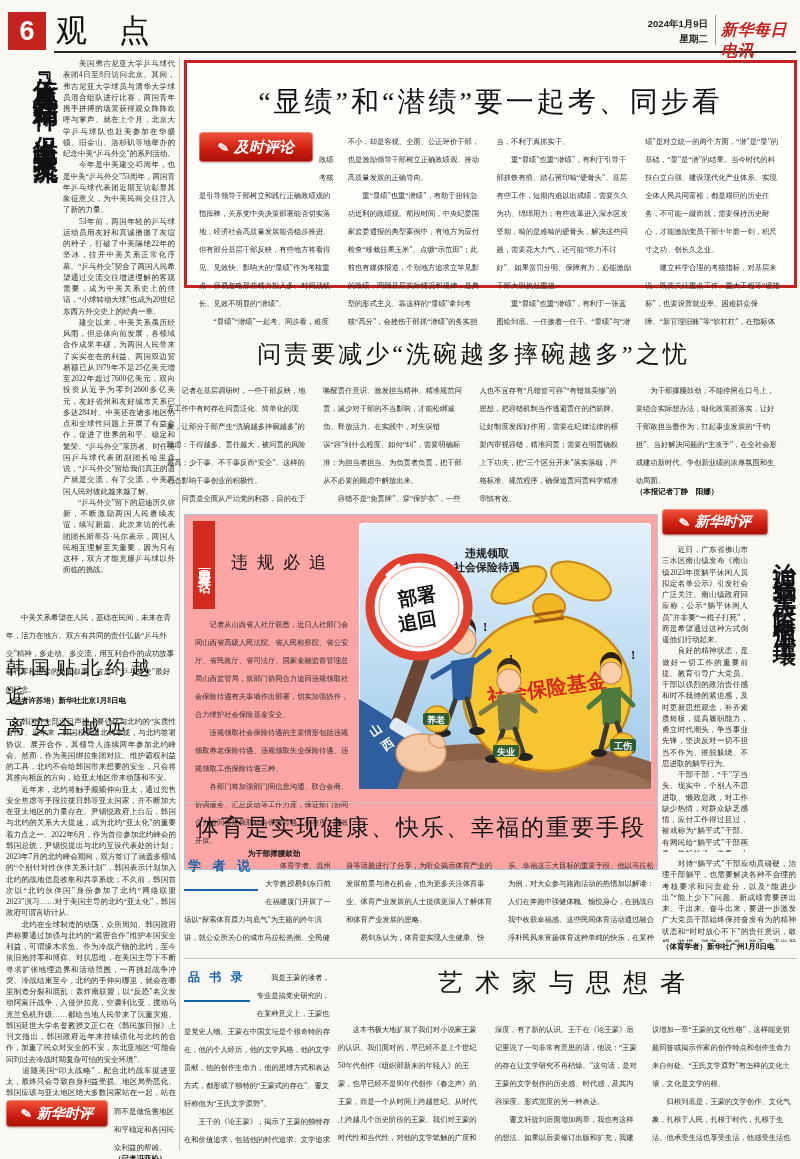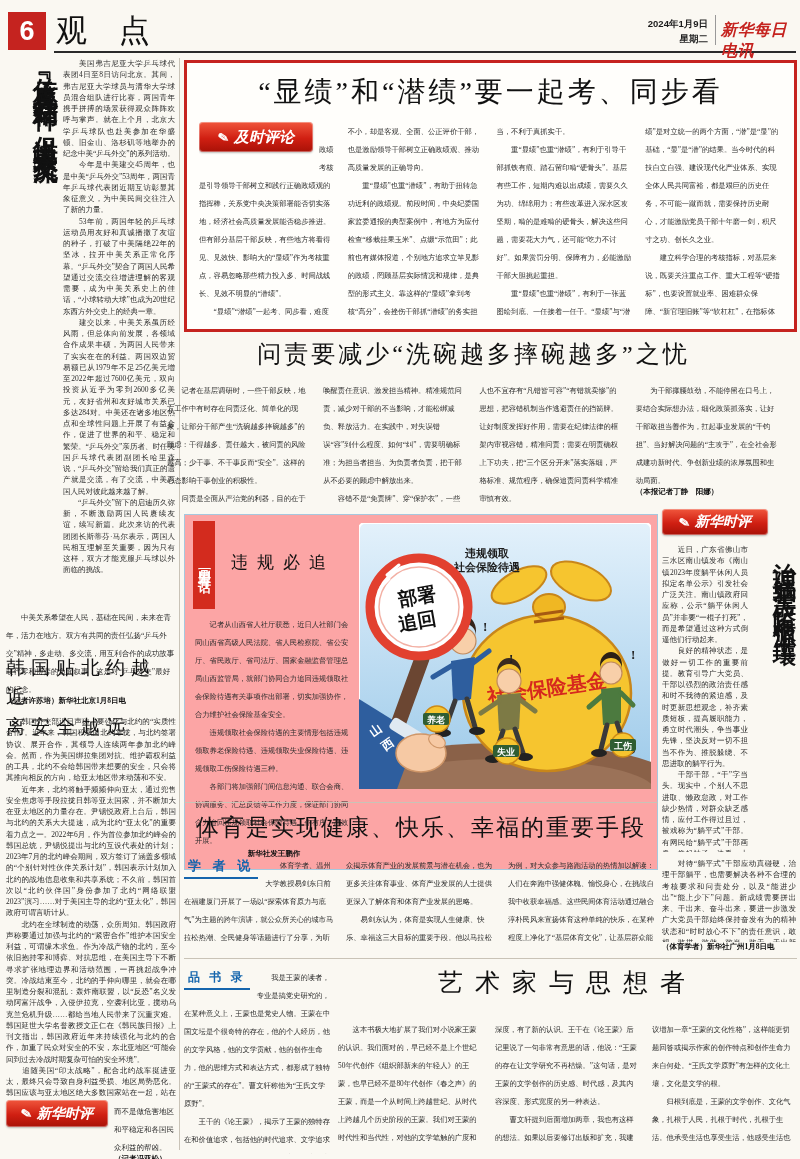--- a/index.html
+++ b/index.html
@@ -10,21 +10,21 @@
   .byline{font-weight:bold;text-align:left;font-size:7.5px;color:#111}
   .hl{font-weight:400;color:#111}
   .rule{background:#c9c3b7}
   .red-badge{display:flex;align-items:center;justify-content:center;gap:5px;
     background:linear-gradient(180deg,#f0563c 0%,#d01f12 55%,#a81107 100%);
     color:#fff;font-weight:bold;font-style:italic;border-radius:4px;
     box-shadow:inset 0 0 0 1px rgba(255,255,255,.35), 0 1px 2px rgba(0,0,0,.25);
     font-family:"Liberation Sans",sans-serif}
   .pen{font-style:normal;font-size:13px;line-height:1;transform:rotate(-10deg)}
   .blue-label{float:left;color:#1565ad;font-weight:bold;font-size:13px;letter-spacing:4px;
-    border-bottom:2.5px solid #1565ad;padding:1px 4px 2px 4px;margin:2px 7px 4px 0;
+    border-bottom:2.5px solid #1565ad;padding:1px 4px 14px 4px;margin:2px 7px 4px 0;
     font-family:"Liberation Sans",sans-serif;white-space:nowrap}
   .vtitle{writing-mode:vertical-rl;text-orientation:upright;font-weight:900;color:#111;line-height:1}
   .flow{column-fill:auto;overflow:hidden}
 </style>
 </head>
 <body>
 
 <div class="abs" style="left:8px;top:12px;width:38px;height:38px;background:#c5231f;color:#fff;display:flex;align-items:center;justify-content:center;font-size:27px;font-weight:bold;font-family:'Liberation Sans',sans-serif">
   <span>6</span>
 </div>
@@ -67,21 +67,21 @@
     <span class="pen">✎</span>
     <span>新华时评</span>
   </div>
   <div style="flex:1">
     <span class="body" style="font-size:7.5px">而不是做危害地区和平稳定和各国民众利益的帮凶。</span>
     <div class="byline">（记者冯亚松）</div>
     
   </div>
 </div>
 
-<div class="abs" style="left:184px;top:60px;width:613px;height:272px;border:3px solid #c5231f;background:#fffefb;padding:8px 12px">
+<div class="abs" style="left:184px;top:60px;width:613px;height:228px;border:3px solid #c5231f;background:#fffefb;padding:18px 12px">
   <div class="hl" style="text-align:center;font-size:28px;letter-spacing:3px;margin-top:2px">“显绩”和“潜绩”要一起考、同步看</div>
   <div class="flow" style="margin-top:9px;height:200px;columns:4;column-gap:12px">
     <div class="red-badge" style="float:left;width:114px;height:30px;font-size:15px;margin:2px 6px 6px 0">
       <span class="pen">✎</span>
       <span>及时评论</span>
     </div>
     <span class="body" style="font-size:7.3px">　　政绩考核是引导领导干部树立和践行正确政绩观的指挥棒，关系党中央决策部署能否切实落地，经济社会高质量发展能否稳步推进。但有部分基层干部反映，有些地方将看得见、见效快、影响大的“显绩”作为考核重点，容易忽略那些精力投入多、时间战线长、见效不明显的“潜绩”。
 　　“显绩”“潜绩”一起考、同步看，难度不小，却是客观、全面、公正评价干部，也是激励领导干部树立正确政绩观、推动高质量发展的正确导向。
 　　重“显绩”也重“潜绩”，有助于扭转急功近利的政绩观。前段时间，中央纪委国家监委通报的典型案例中，有地方为应付检查“移栽挂果玉米”、点缀“示范田”；此前也有媒体报道，个别地方追求立竿见影的政绩，罔顾基层实际情况和规律，是典型的形式主义。靠这样的“显绩”拿到考核“高分”，会挫伤干部抓“潜绩”的务实担当，不利于真抓实干。
 　　重“显绩”也重“潜绩”，有利于引导干部抓铁有痕、踏石留印啃“硬骨头”。基层有些工作，短期内难以出成绩，需要久久为功、绵绵用力；有些改革进入深水区攻坚期，啃的是难啃的硬骨头，解决这些问题，需要花大力气，还可能“吃力不讨好”。如果赏罚分明、保障有力，必能激励干部大胆挑起重担。
@@ -105,21 +105,21 @@
 </div>
 
 <div class="abs" style="left:184px;top:514px;width:474px;height:356px;border:1px solid #a6c8de;background:#fca5a5">
   <div class="abs" style="left:8px;top:6px;width:22px;height:88px;background:#d32b1e;color:#fff;writing-mode:vertical-rl;text-orientation:upright;
               font-weight:bold;font-size:13px;letter-spacing:4px;display:flex;align-items:center;justify-content:center;font-family:'Liberation Sans',sans-serif">画里有话</div>
   <div class="abs hl" style="left:46px;top:36px;font-size:17px;letter-spacing:9px">违规必追</div>
   <div class="abs" style="left:10px;top:98px;width:158px;height:170px">
     <span class="body" style="font-size:7.3px">　　记者从山西省人社厅获悉，近日人社部门会同山西省高级人民法院、省人民检察院、省公安厅、省民政厅、省司法厅、国家金融监督管理总局山西监管局，就部门协同合力追回违规领取社会保险待遇有关事项作出部署，切实加强协作，合力维护社会保险基金安全。
 　　违规领取社会保险待遇的主要情形包括违规领取养老保险待遇、违规领取失业保险待遇、违规领取工伤保险待遇三种。
 　　各部门将加强部门间信息沟通、联合会商、协调服务、汇总反馈等工作力度，保证部门协同合力追回违规领取社会保险待遇工作有序、高效开展。</span>
-    <div class="byline" style="text-align:center;margin-top:2px">新华社发王鹏作</div>
+    <div class="byline" style="text-align:center;margin-top:2px">为干部撑腰鼓劲</div>
   </div>
 
   <svg class="abs" style="left:174px;top:8px" width="292" height="266" viewBox="0 0 292 266">
     <defs>
       <linearGradient id="sky" x1="0" y1="0" x2="0" y2="1">
         <stop offset="0" stop-color="#e3f1fb"></stop>
           <stop offset="1" stop-color="#9bc9e9"></stop>
       </linearGradient>
     </defs>
     <rect x="0" y="0" width="292" height="266" rx="6" fill="url(#sky)" stroke="#ffffff" stroke-width="2"></rect>

